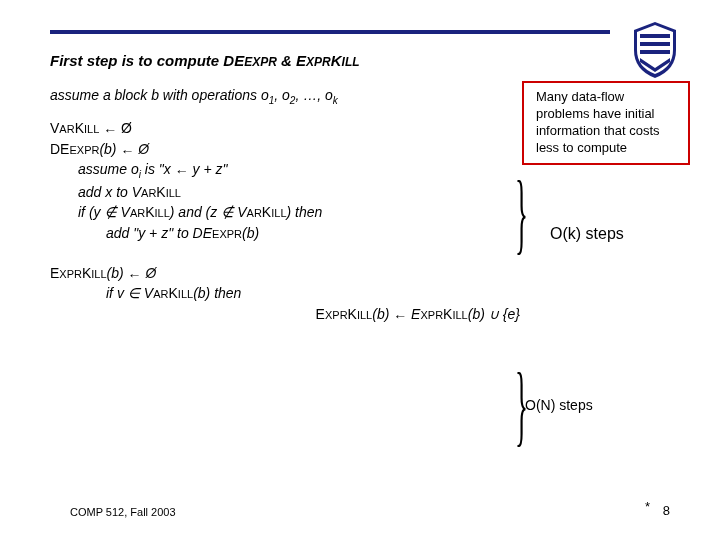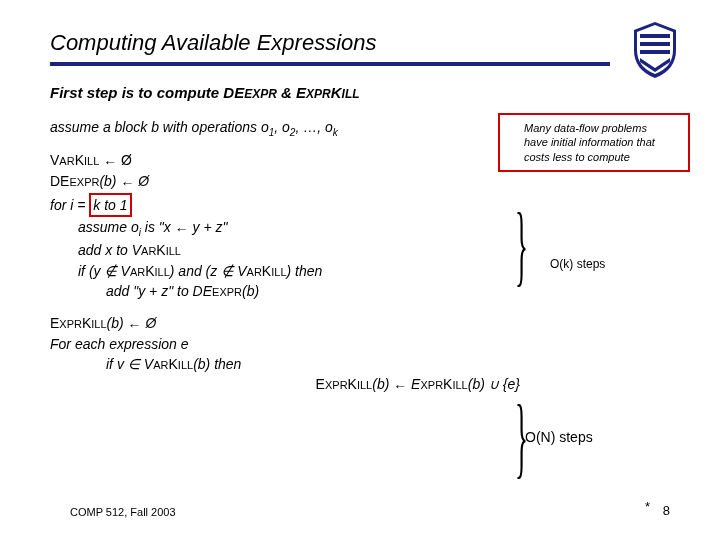--- a/index.html
+++ b/index.html
@@ -65,34 +65,33 @@
     border: 2px solid #1a237e;
     padding: 2px 6px;
     display: inline-block;
     font-size: 13px;
     position: absolute;
     left: 280px;
     top: 60px;
   }
   .note-box {
     border: 2px solid #c00;
-    padding: 6px 24px;
-    font-size: 11px;
+    padding: 6px 12px;
+    font-size: 13px;
     width: 140px;
     position: absolute;
     right: -20px;
     top: -4px;
     line-height: 1.3;
-    font-style: italic;
   }
   .steps1 {
     position: absolute;
     right: 0px;
     top: 140px;
-    font-size: 12px;
+    font-size: 16px;
     width: 120px;
   }
   .steps2 {
     position: absolute;
     right: 5px;
     top: 312px;
     font-size: 14px;
     width: 140px;
   }
   .nisops {
@@ -119,40 +118,39 @@
     font-size: 11px;
   }
   .footer-right {
     position: absolute;
     bottom: 22px;
     right: 50px;
     font-size: 13px;
   }
   .star { position: absolute; right: 70px; bottom: 26px; font-size: 13px;}
   sub { font-size: 10px; font-style: italic;}
-  .block2 { margin-top: 12px; }
+  .block2 { margin-top: 20px; }
   .assume-line { font-style: italic; margin-bottom: 10px; }
 </style>
 </head>
 <body>
 
 <div class="slide">
 
   <div class="logo">
     <svg viewBox="0 0 50 60">
       <path d="M25 2 L46 10 L46 30 Q46 50 25 58 Q4 50 4 30 L4 10 Z" fill="#1a237e"></path>
       <path d="M25 5 L43 12 L43 30 Q43 47 25 54 Q7 47 7 30 L7 12 Z" fill="#fff"></path>
       <rect x="10" y="14" width="30" height="4" fill="#1a237e"></rect>
       <rect x="10" y="22" width="30" height="4" fill="#1a237e"></rect>
       <rect x="10" y="30" width="30" height="4" fill="#1a237e"></rect>
       <path d="M10 38 L25 48 L40 38 L40 42 L25 52 L10 42 Z" fill="#1a237e"></path>
     </svg>
   </div>
 
-  <div class="title">Computing Available Expressions</div>
   <div class="title-underline"></div>
 
   <div class="subtitle">
     <span>First step is to compute DE</span><span style="font-size:12px">EXPR</span><span> &amp; E</span><span style="font-size:12px">XPR</span><span>K</span><span style="font-size:12px">ILL</span>
   </div>
 
   <div class="content-row">
     <div class="algo">
       <div class="assume-line">
         <span>assume a block b with operations o</span><sub>1</sub>, o<sub>2</sub><span>, …, o</span><sub>k</sub>
@@ -160,41 +158,37 @@
 
       <div>
         <span>V</span><span style="font-size:11px">AR</span><span>K</span><span style="font-size:11px">ILL</span><span> ← Ø</span>
       </div>
 
       <div>
         <span>DE</span><span style="font-size:11px">EXPR</span><span class="ital">(b) ← Ø</span>
       </div>
 
 
-      <div style="margin-top:2px">
-        <span class="ital">for i = </span><span class="boxed-red ital">k to 1</span>
-      </div>
       <div class="indent1 ital">
         <span>assume o</span><sub>i</sub><span> is "x ← y + z"</span>
       </div>
       <div class="indent1">
         <span class="ital">add x to V</span><span style="font-size:11px">AR</span><span>K</span><span style="font-size:11px">ILL</span>
       </div>
       <div class="indent1">
         <span class="ital">if (y ∉ V</span><span style="font-size:11px">AR</span><span>K</span><span style="font-size:11px">ILL</span><span class="ital">) and (z ∉ V</span><span style="font-size:11px">AR</span><span>K</span><span style="font-size:11px">ILL</span><span class="ital">) then</span>
       </div>
       <div class="indent2">
         <span class="ital">add "y + z" to DE</span><span style="font-size:11px">EXPR</span><span class="ital">(b)</span>
       </div>
 
       <div class="block2">
         <div>
           <span>E</span><span style="font-size:11px">XPR</span><span>K</span><span style="font-size:11px">ILL</span><span class="ital">(b) ← Ø</span>
         </div>
-        <div class="ital">For each expression e</div>
         <div class="indent2">
           <span class="ital">if v ∈ V</span><span style="font-size:11px">AR</span><span>K</span><span style="font-size:11px">ILL</span><span class="ital">(b) then</span>
         </div>
         <div class="indent3">
           <span>E</span><span style="font-size:11px">XPR</span><span>K</span><span style="font-size:11px">ILL</span><span class="ital">(b) ← E</span><span style="font-size:11px">XPR</span><span>K</span><span style="font-size:11px">ILL</span><span class="ital">(b) ∪ {e}</span>
         </div>
       </div>
     </div>
 
     <div class="note-box">Many data-flow problems have initial information that costs less to compute</div>

